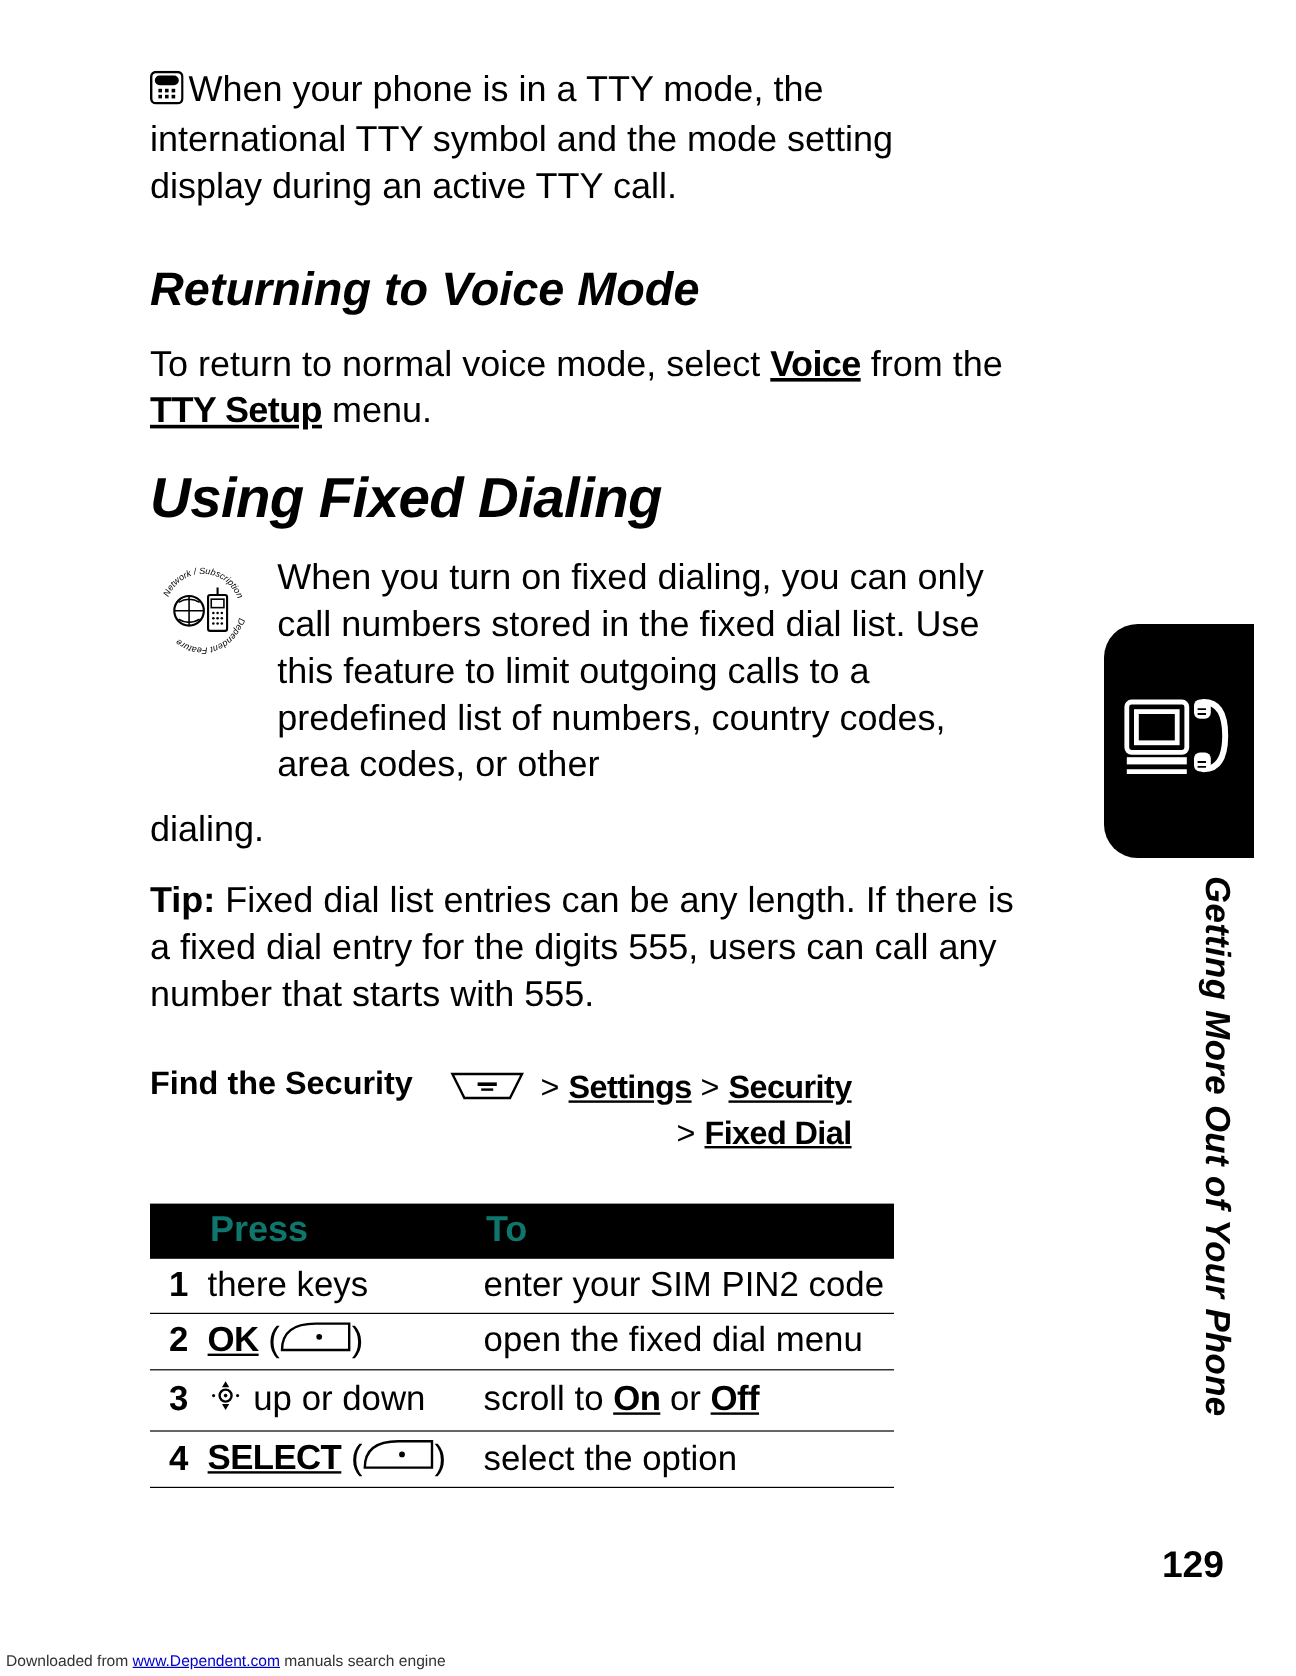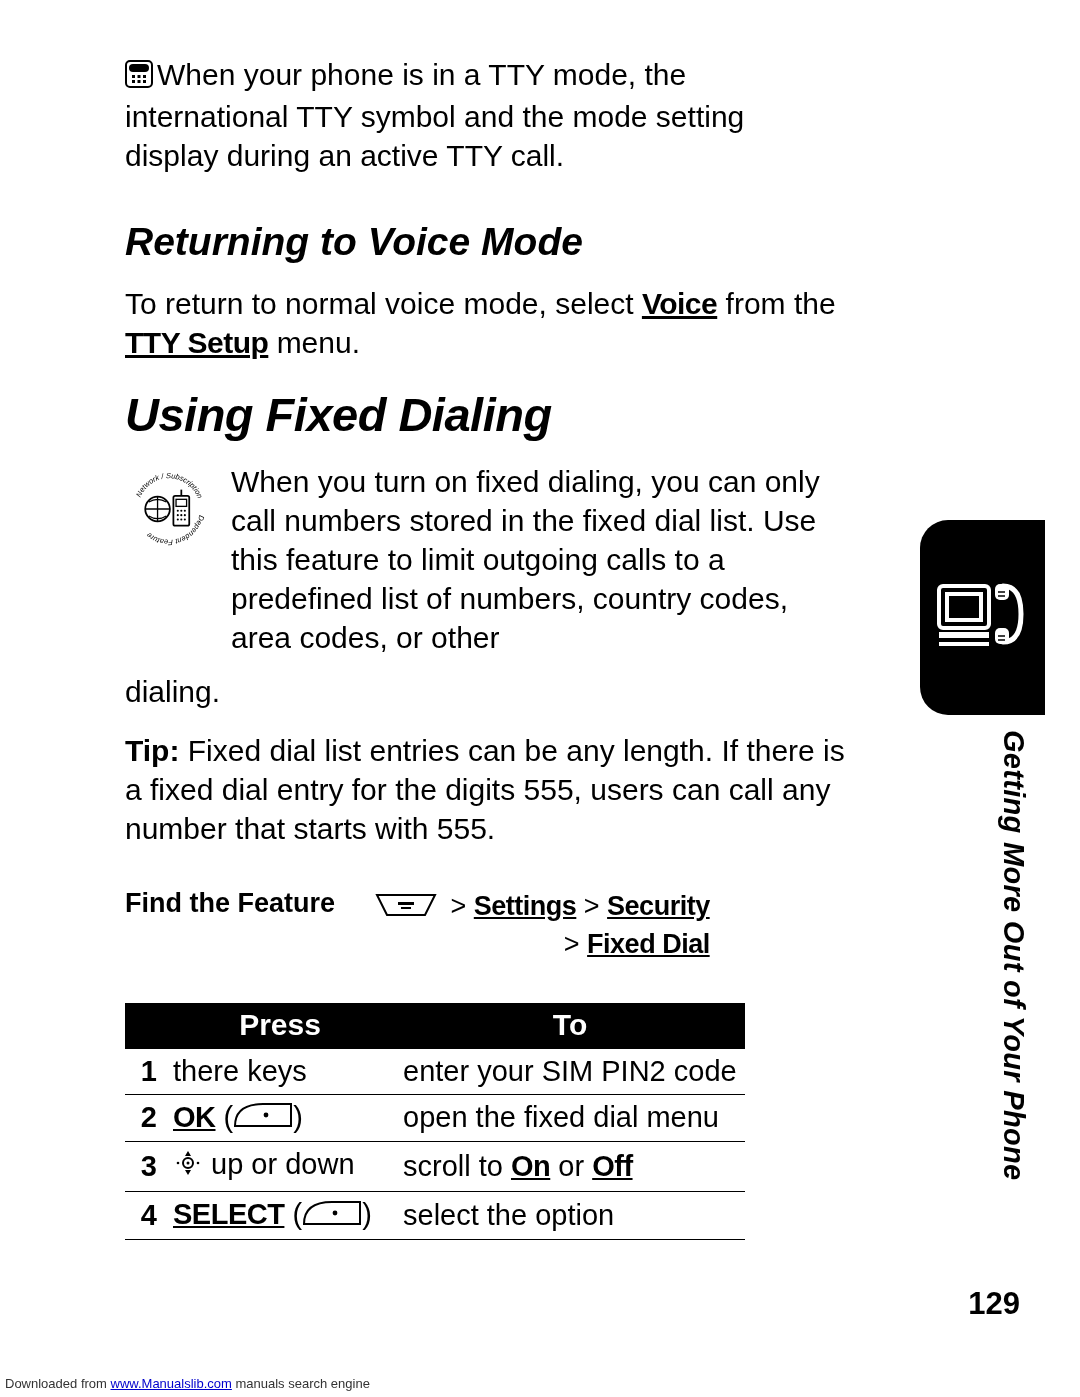--- a/index.html
+++ b/index.html
@@ -86,22 +86,22 @@
   .menu-icon { display:inline-block; vertical-align: middle; margin-right: 6px;}
 
   table.press-table {
     width: 620px;
     border-collapse: collapse;
     font-size: 30px;
     margin-top: 8px;
   }
   table.press-table thead th {
     background: #000;
-    color: #ffffff;
-    text-align: center;
+    color: #0f766e;
+    text-align: left;
     font-weight: bold;
     padding: 5px 10px 7px 10px;
   }
   table.press-table thead th.num { width: 40px; }
   table.press-table thead th.press { width: 230px; }
   table.press-table tbody td {
     border-bottom: 1.5px solid #000;
     padding: 6px 8px 6px 8px;
     vertical-align: middle;
     font-size: 29px;
@@ -214,21 +214,21 @@
     <div class="feature-text">When you turn on fixed dialing, you can only call numbers stored in the fixed dial list. Use this feature to limit outgoing calls to a predefined list of numbers, country codes, area codes, or other</div>
   </div>
   <div class="prefixes-line">dialing.</div>
 
   <p class="tip-para">
     <strong>Tip:</strong><span> Fixed dial list entries can be any length. If there is a fixed dial entry for the digits 555, users can call any number that starts with 555.</span>
   </p>
 
 
   <div class="find-feature">
-    <div class="label">Find the Feature</div>
+    <div class="label">Find the Security</div>
     <div class="path">
       <span class="menu-icon">
         <svg width="62" height="24" viewBox="0 0 62 24">
           <path d="M2 2 L60 2 L50 22 L12 22 Z" fill="#fff" stroke="#000" stroke-width="2"></path>
           <rect x="23" y="9" width="16" height="3" fill="#000"></rect>
           <rect x="26" y="14" width="10" height="2" fill="#000"></rect>
         </svg>
       </span>
       <span>&gt; </span><span class="bold-cond">Settings</span><span> &gt; </span><span class="bold-cond">Security</span><br>
       <span style="display:inline-block;width:68px"></span><span>&gt; </span><span class="bold-cond">Fixed Dial</span>
@@ -314,14 +314,14 @@
       <line x1="65" y1="64" x2="72" y2="64" stroke="#000" stroke-width="1.5"></line>
     </svg>
   </span>
 </div>
 
 <div class="side-label">Getting More Out of Your Phone</div>
 
 <div class="page-num">129</div>
 
 <div class="footer">
-  <span>Downloaded from </span><a href="#">www.Manualslib.com</a><span> manuals search engine</span>
+  <span>Downloaded from </span><a href="#">www.Dependent.com</a><span> manuals search engine</span>
 </div>
 
 </body></html>

